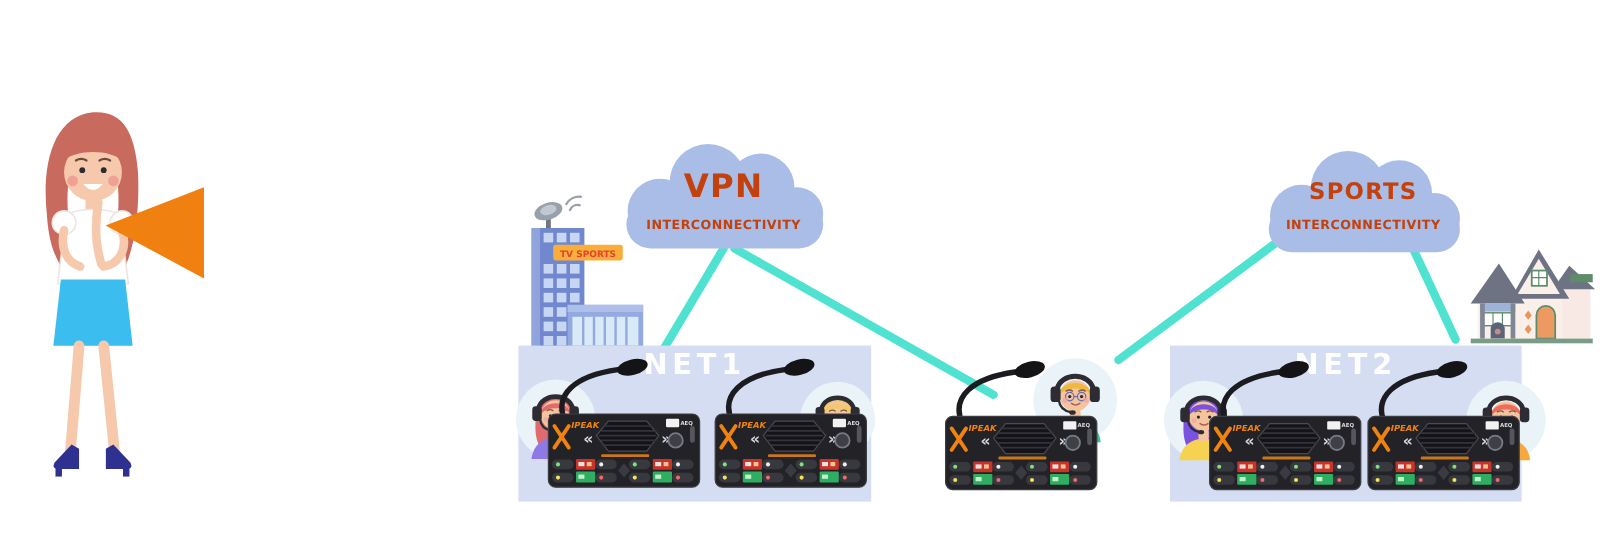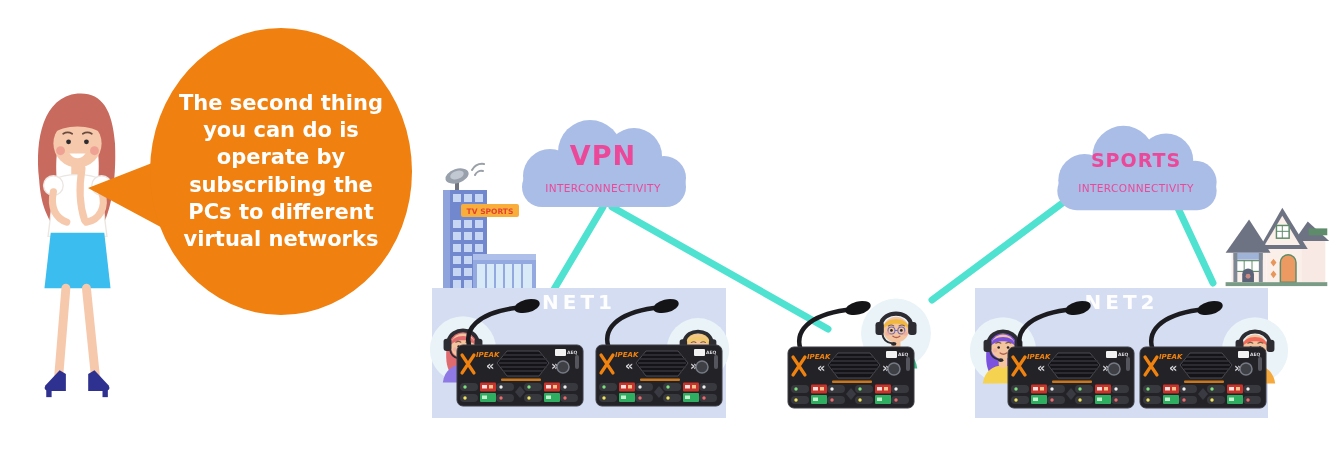--- a/index.html
+++ b/index.html
@@ -13,38 +13,38 @@
   .bubble-tail{position:absolute;left:88px;top:148px;z-index:5;}
   .bubble-text{width:226px;text-align:center;color:#fff;font-weight:bold;font-size:21px;line-height:1.3;}
 
   
   .presenter{position:absolute;left:15px;top:70px;z-index:5;}
 
   
   .cloud{position:absolute;z-index:2;}
   .cloud svg{position:absolute;left:0;top:0;}
   .cloud-text{position:absolute;left:0;top:0;width:100%;height:100%;display:flex;flex-direction:column;
-              align-items:center;justify-content:center;color:#ec4899;z-index:2;padding-top:2px;}
+              align-items:center;justify-content:center;color:#c2410c;z-index:2;padding-top:2px;}
   .cloud-vpn{left:508px;top:112px;width:190px;height:105px;}
   .cloud-virtual{left:1038px;top:118px;width:196px;height:102px;}
   .cloud-title{font-weight:bold;letter-spacing:1px;}
   .cloud-vpn .cloud-title{font-size:27px;}
   .cloud-virtual .cloud-title{font-size:19px;}
-  .cloud-sub{font-weight:normal;font-size:10.5px;letter-spacing:.4px;margin-top:11px;}
+  .cloud-sub{font-weight:bold;font-size:10.5px;letter-spacing:.4px;margin-top:11px;}
 
   
   .tv-building{position:absolute;left:428px;top:162px;z-index:2;text-align:center;}
   .house{position:absolute;left:1217px;top:202px;z-index:2;}
 
   
   .netbox{position:absolute;top:288px;height:130px;background:var(--netbox);z-index:3;}
   .net1{left:432px;width:294px;}
   .net2{left:975px;width:293px;}
   .netlabel{margin-top:2px;text-align:center;color:rgba(255,255,255,.96);font-weight:bold;
-            font-size:20px;letter-spacing:4px;}
+            font-size:24px;letter-spacing:4px;}
 
   .avatar{position:absolute;z-index:4;}
   .device{position:absolute;z-index:5;}
   .dlogo{font-size:7px;font-style:italic;font-weight:bold;fill:#F0820F;font-family:"DejaVu Sans",sans-serif;}
   .dcorner{font-size:4.5px;font-weight:bold;fill:#d8d8de;font-family:"DejaVu Sans",sans-serif;}
   .chev{font-size:13px;font-weight:bold;fill:#d5d5da;font-family:"DejaVu Sans",sans-serif;}
   .tv-sign-text{font-size:7.5px;font-weight:bold;fill:#E2422F;font-family:"DejaVu Sans",sans-serif;}
 </style>
 </head>
 <body>
@@ -84,23 +84,20 @@
       <path d="M50,326 L34,343 Q31,349 39,349 L57,349 L57,330 Z" fill="#2F3190"></path>
       <rect x="35" y="347" width="6" height="9" fill="#2F3190"></rect>
       <path d="M89,326 L105,343 Q108,349 100,349 L82,349 L82,330 Z" fill="#2F3190"></path>
       <rect x="98" y="347" width="6" height="9" fill="#2F3190"></rect>
     </svg>
   </div>
 
   <svg class="bubble-tail" width="82" height="92">
     <polygon points="82,8 0,40 82,84" fill="#F0800F"></polygon>
   </svg>
-  <div class="bubble">
-    <div class="bubble-text">The second thing you can do is operate by subscribing the PCs to different virtual networks</div>
-  </div>
 
   <div class="cloud cloud-vpn">
     <svg width="190" height="105" viewBox="0 0 190 105">
       <g fill="var(--cloud)">
         <circle cx="42" cy="64" r="27"></circle>
           <circle cx="82" cy="40" r="32"></circle>
         <circle cx="126" cy="44" r="28"></circle>
           <circle cx="156" cy="66" r="22"></circle>
         <rect x="14" y="55" width="164" height="40" rx="20"></rect>
       </g>

